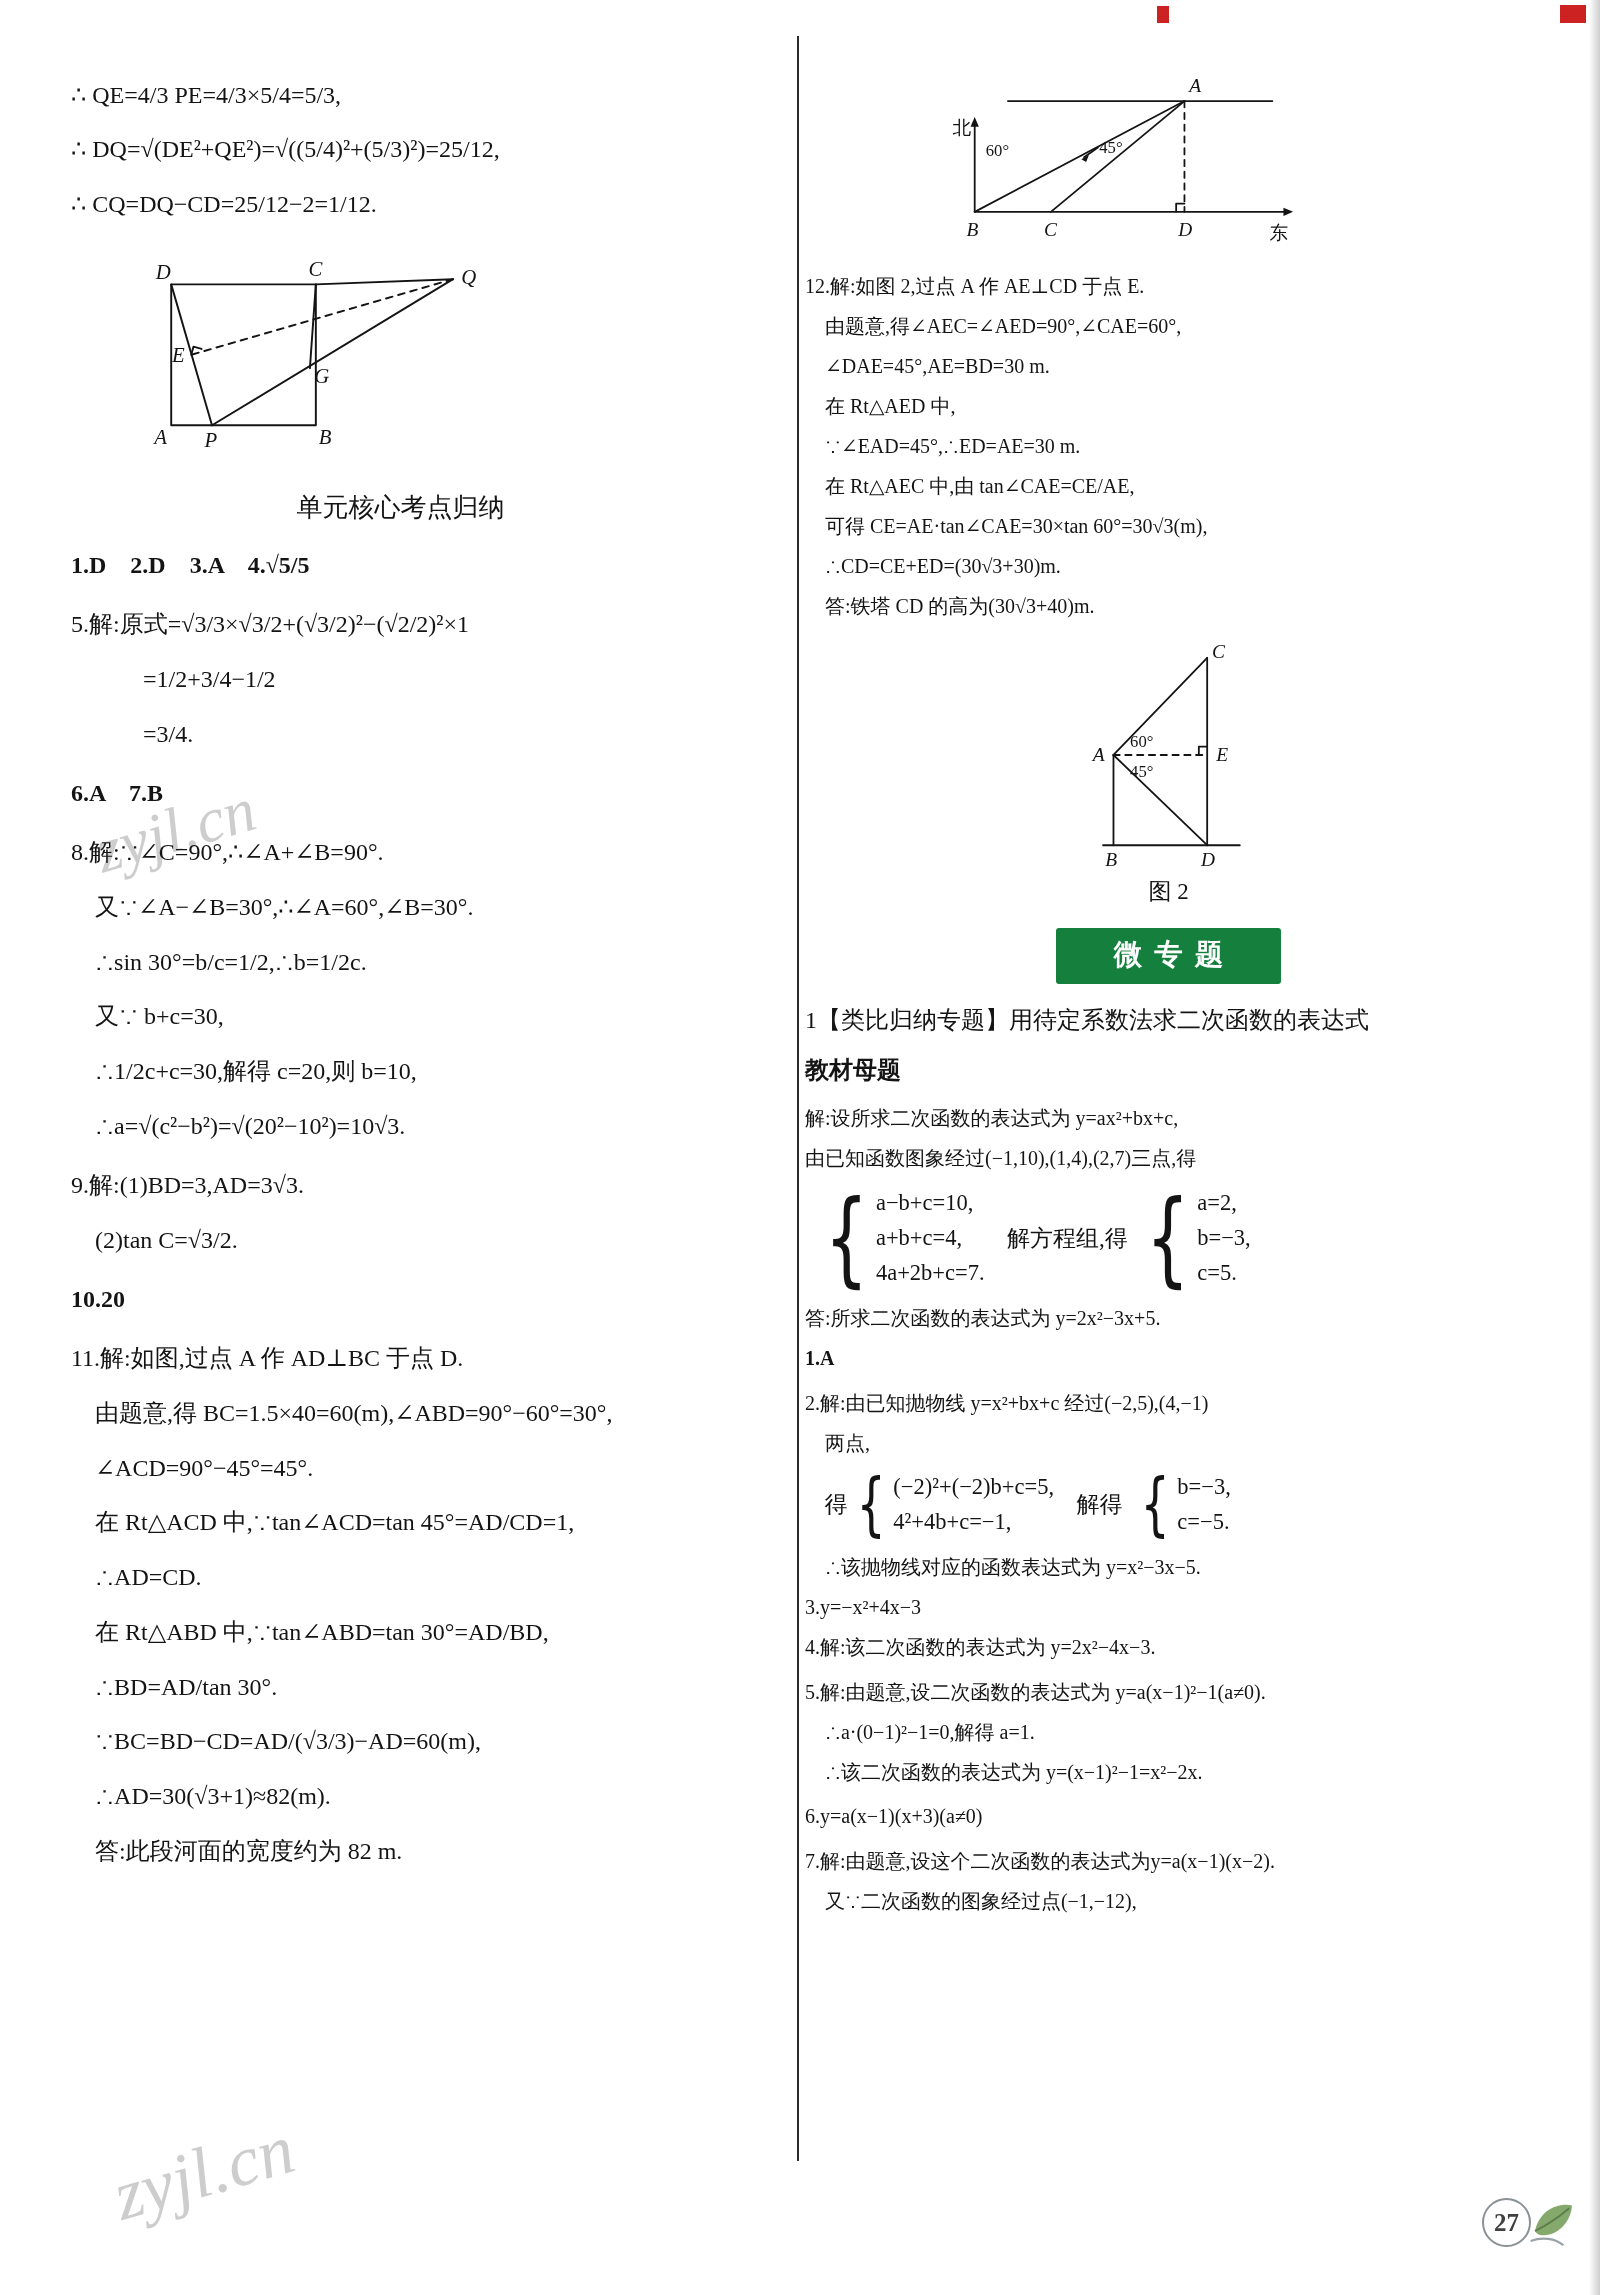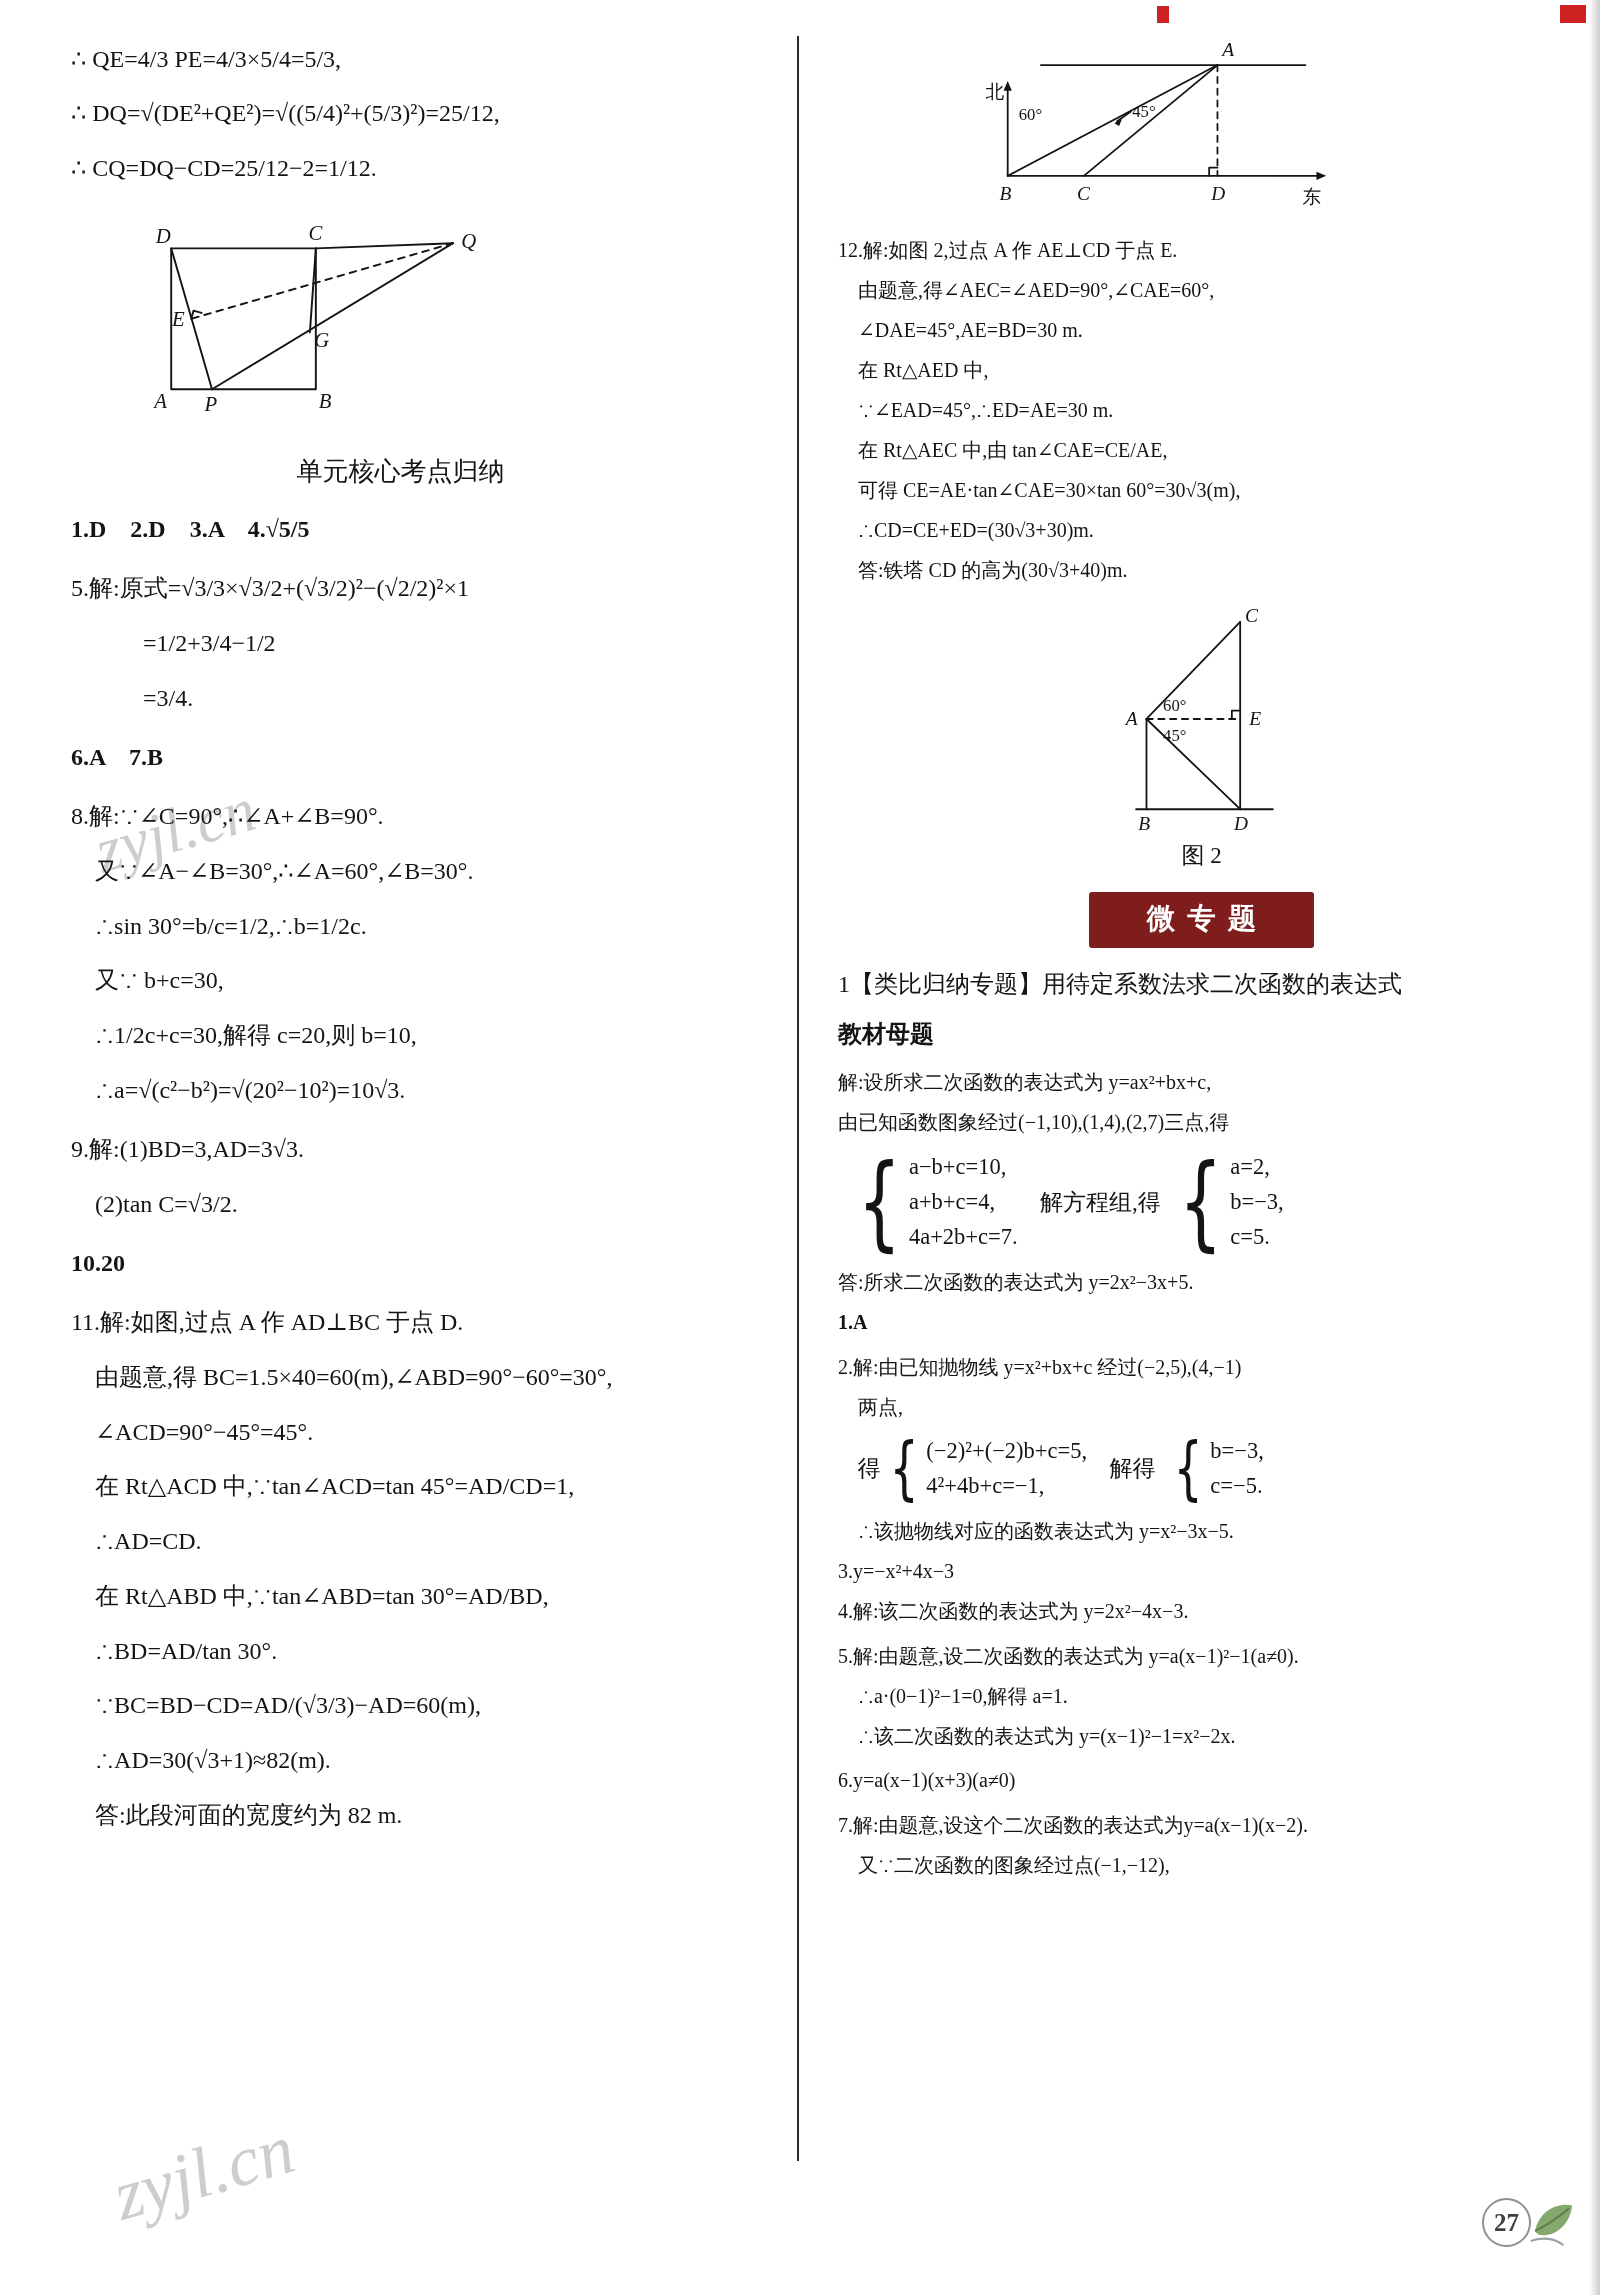--- a/index.html
+++ b/index.html
@@ -1,18 +1,18 @@
 <!DOCTYPE html>
 <html style="font-size:12px"><head>
 <meta charset="utf-8">
 <style>
   * { box-sizing: border-box; margin: 0; padding: 0; }
   body { background: #e9e9e9; font-family: "Liberation Serif", "DejaVu Serif", serif; color: #141414; }
   .page { position: relative; width: 1601px; height: 2295px; background: #ffffff; overflow: hidden; }
-  .columns { display: flex; padding: 27px 19px 0 71px; gap: 108px; position: relative; }
+  .columns { display: flex; padding: 63px 19px 0 71px; gap: 75px; position: relative; }
   .col-left  { flex: 0 0 659px; width: 659px; }
   .col-right { flex: 0 0 727px; width: 727px; }
   .line { font-size: 20px; line-height: 2.0; white-space: pre-wrap; }
   .col-left .line { font-size: 24px; line-height: 2.28; }
   .block { margin: 4.5px 0; }
   .strong { font-weight: bold; }
   .center-title { text-align: center; font-size: 26px; font-weight: normal; margin: 19.5px 0 13.5px; }
   .figure { margin: 10.5px 0; }
   .fig-square { margin: 19.5px 0 10.5px 52px; }
   .fig-square svg { width: 356px; }
@@ -20,21 +20,21 @@
   .fig-tower svg { width: 360px; }
   .fig-fig2 { text-align: center; margin: 10.5px 0 4.5px; }
   .fig-fig2 svg { width: 236px; }
   .figcaption { text-align: center; font-size: 23px; margin-top: 3px; }
   svg .geo { stroke: #141414; stroke-width: 2.6; fill: none; stroke-linejoin: round; stroke-linecap: round; }
   svg .dash { stroke-dasharray: 9 8; }
   svg .fillb { fill: #141414; stroke: none; }
   .lbl text { font-size: 28px; font-style: italic; fill: #141414; font-family: "Liberation Serif", serif; }
   .lbl text.plain { font-style: normal; font-size: 27px; }
   .lbl text.deg { font-style: normal; font-size: 24px; }
-  .banner { width: 225px; margin: 21px auto 12px; background: #7f1d1d; color: #ffffff; font-size: 28.5px;
+  .banner { width: 225px; margin: 21px auto 12px; background: #15803d; color: #ffffff; font-size: 28.5px;
             font-weight: bold; text-align: center; letter-spacing: 12px; padding: 7.5px 0 10.5px 12px; border-radius: 3px; }
   .topic-title { font-size: 24px; font-weight: normal; line-height: 2.0; }
   .subheading  { font-size: 24px; font-weight: bold; line-height: 2.0; margin-top: 1.5px; }
   .system { display: flex; align-items: center; margin: 7.5px 0 7.5px 19.5px; }
   .system .brace { display: inline-block; font-family: "DejaVu Sans", sans-serif; line-height: 0.9;
                    transform: scaleY(1.5); margin-right: 7.5px; font-weight: 400; }
   .system.rows3 .brace { font-size: 69px; }
   .system.rows2 .brace { font-size: 46px; }
   .sys-col .sline { font-size: 22.5px; line-height: 1.55; white-space: pre-wrap; }
   .sys-mid { margin: 0 18px 0 22.5px; font-size: 23px; }

